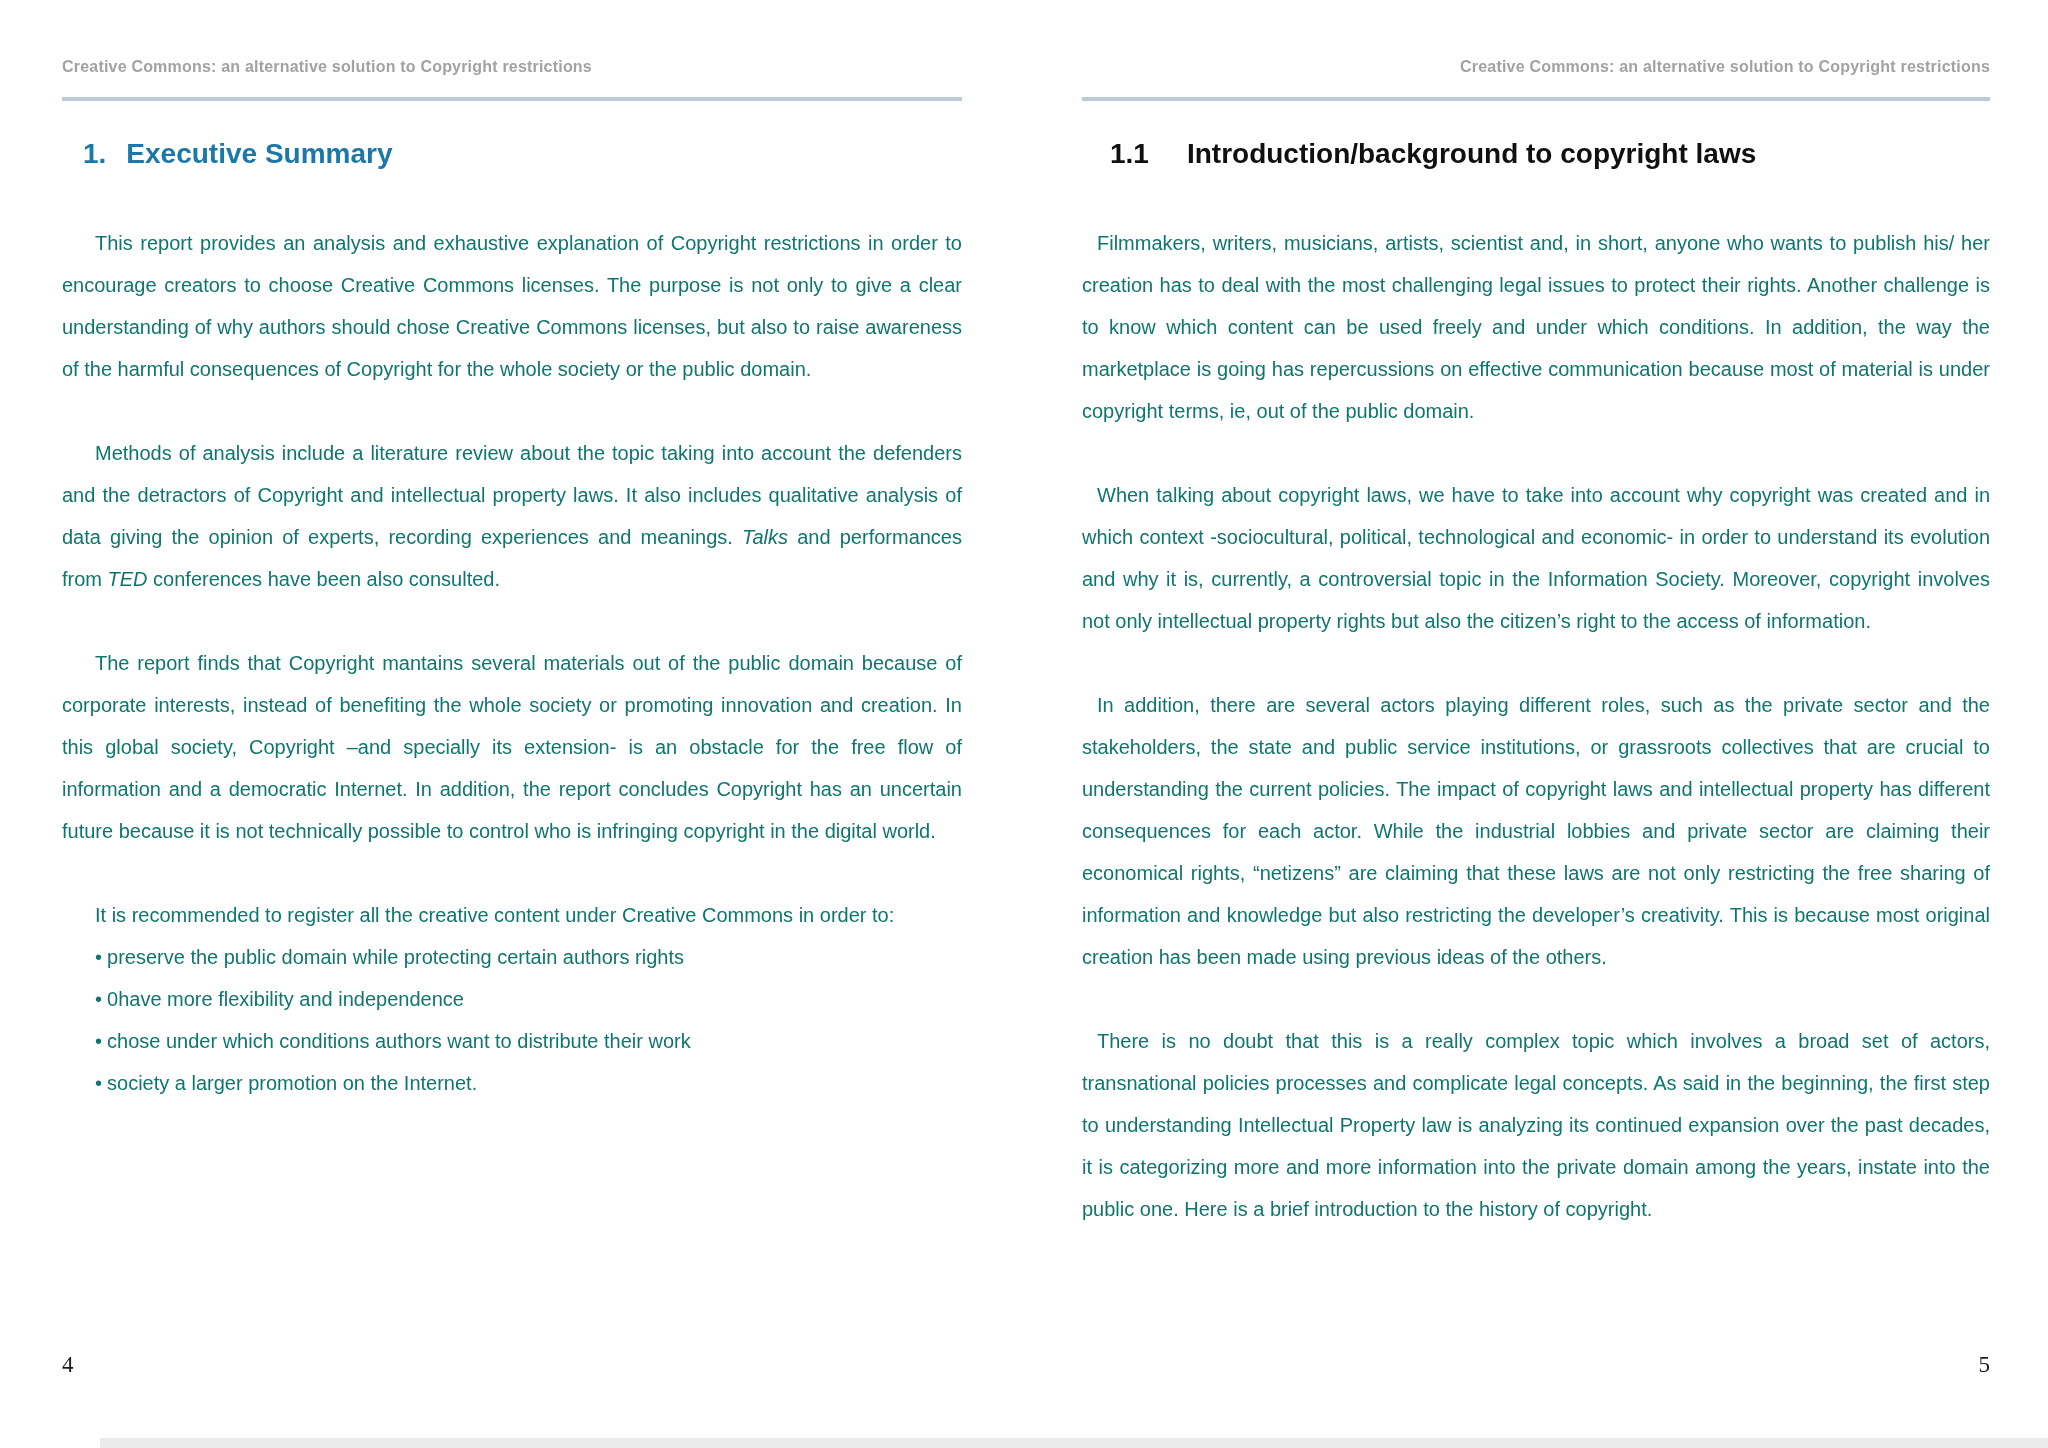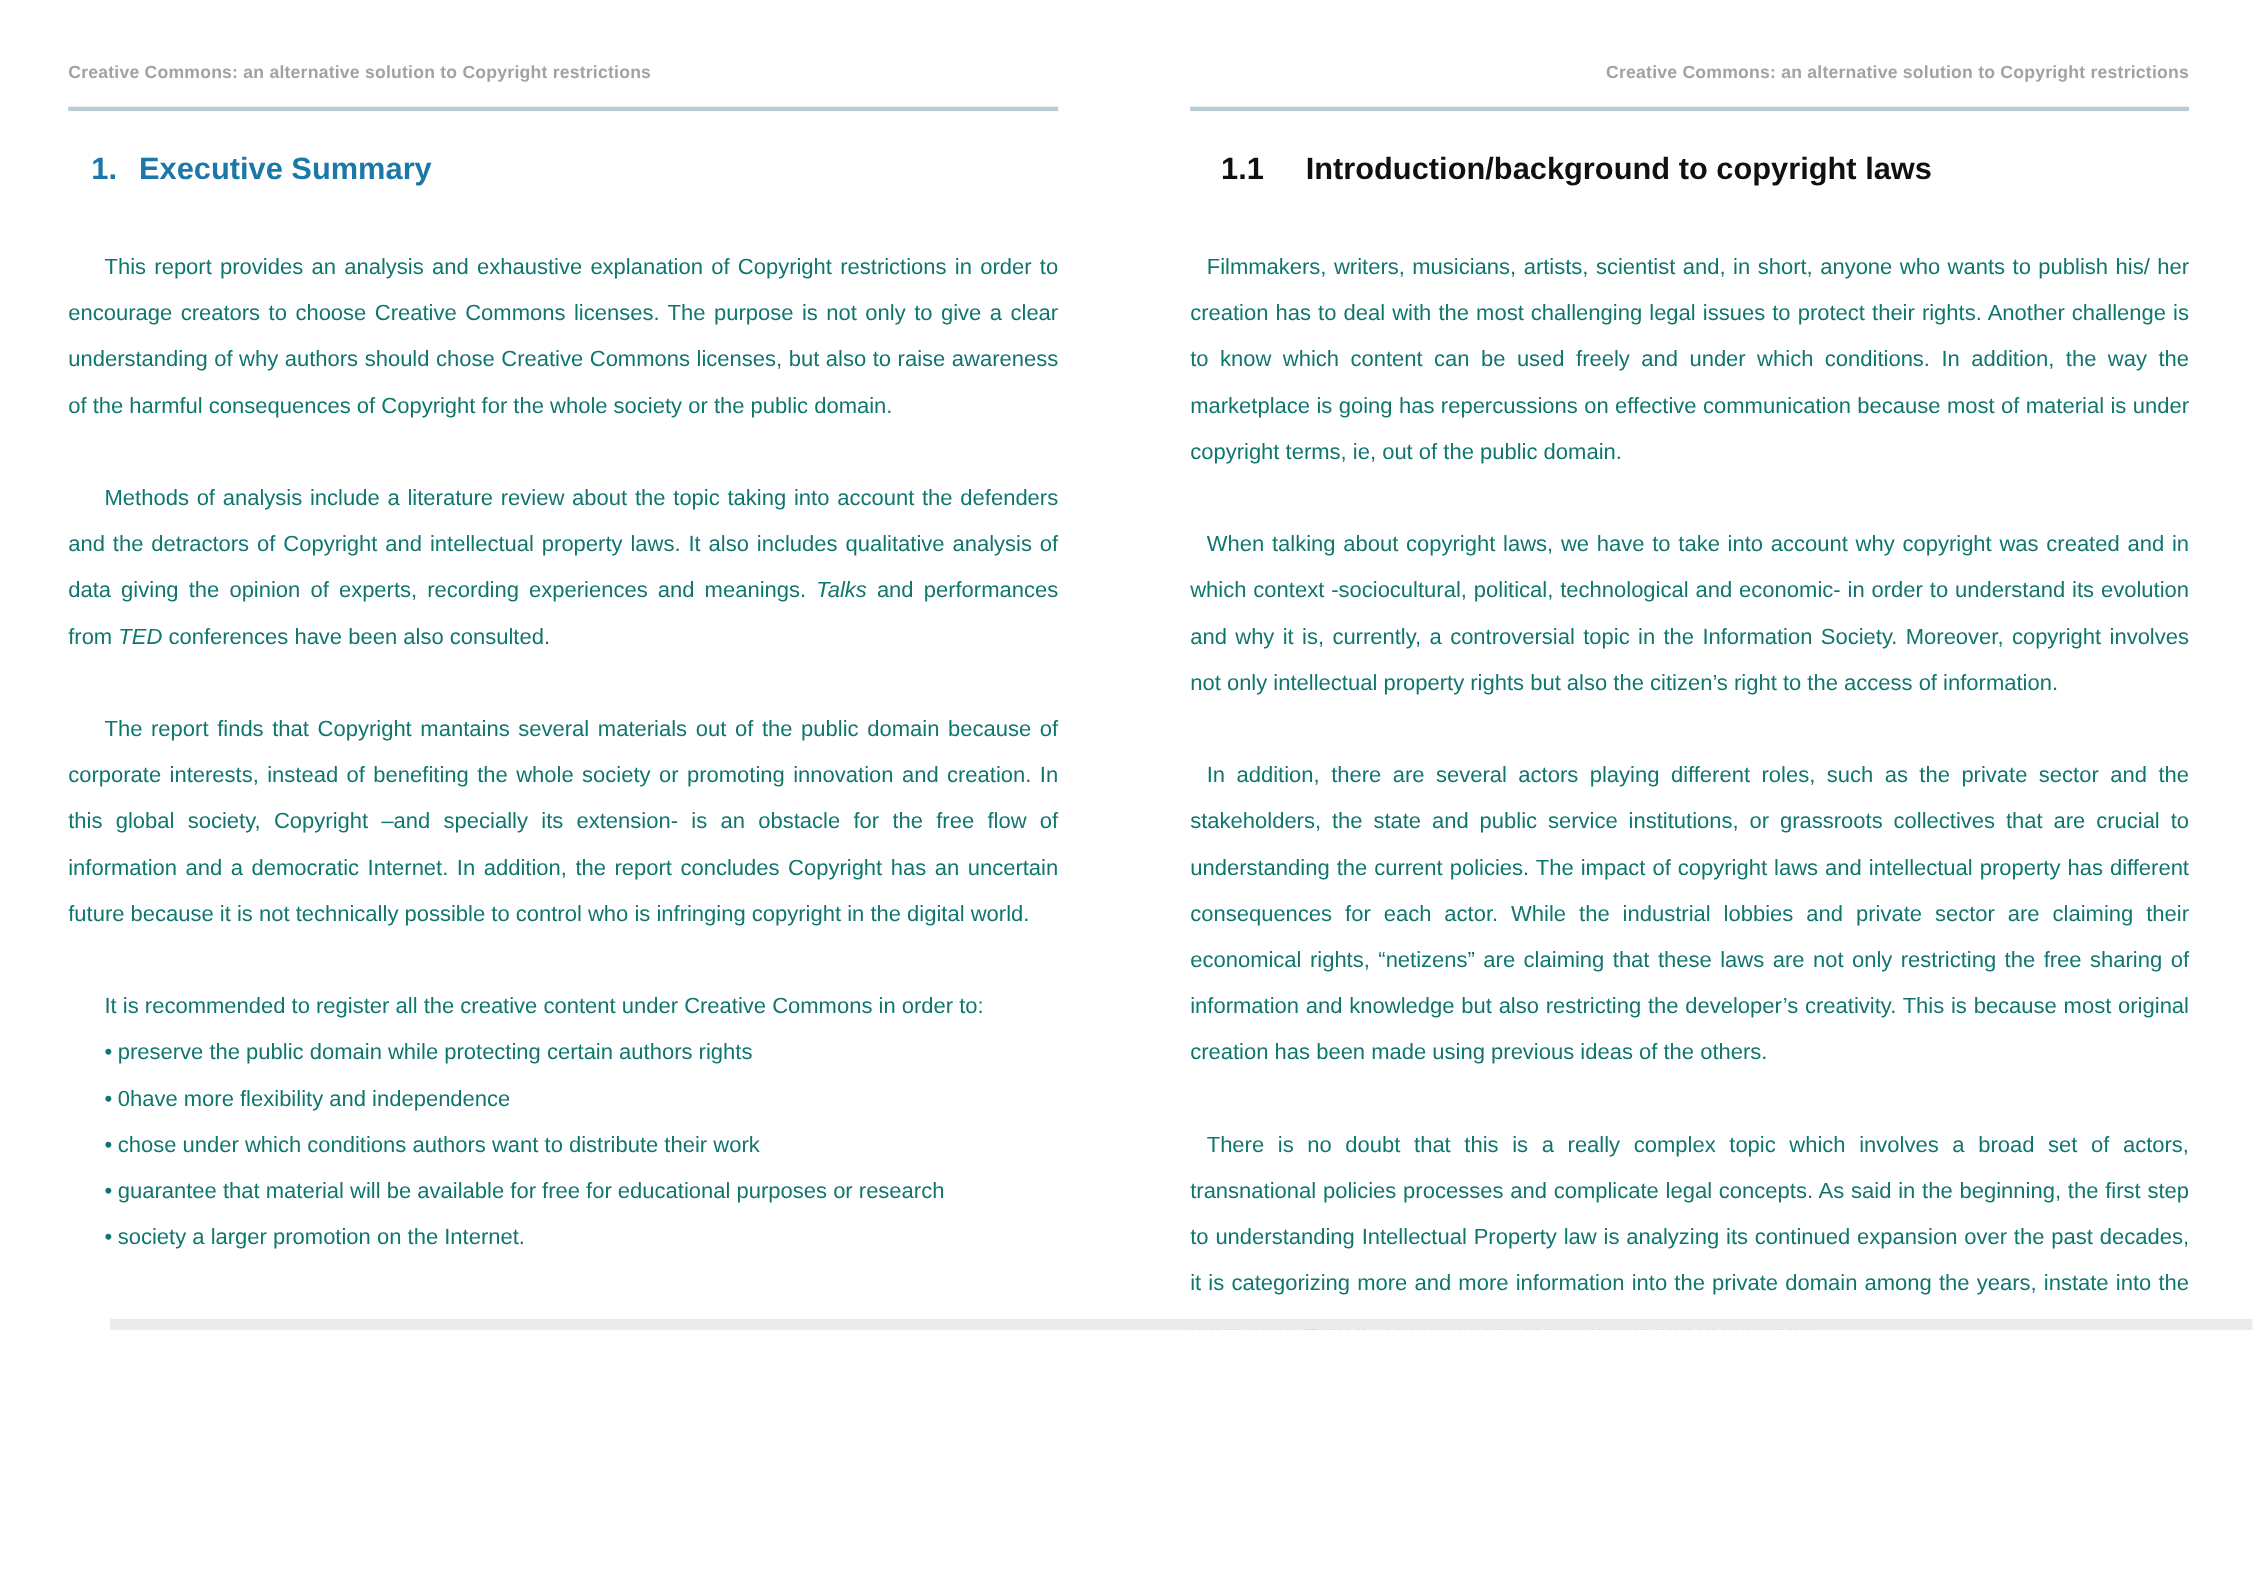--- a/index.html
+++ b/index.html
@@ -1,19 +1,19 @@
 <!DOCTYPE html>
 <html><head>
 <meta charset="utf-8">
 <style>
   html, body { margin: 0; padding: 0; background: #ffffff; }
   .canvas {
     position: relative;
     width: 2048px;
-    height: 1209px;
+    height: 1448px;
     background: #ffffff;
     overflow: hidden;
     font-family: "Liberation Sans", sans-serif;
     color: #141414;
   }
   .page { position: absolute; top: 0; height: 1448px; }
   .page-left  { left: 62px;  width: 900px; }
   .page-right { left: 1082px; width: 908px; }
 
   .running-head {
@@ -88,21 +88,20 @@
       <p><span>Methods of analysis include a literature review about the topic taking into account the defenders and the detractors of Copyright and intellectual property laws. It also includes qualitative analysis of data giving the opinion of experts, recording experiences and meanings. </span><em>Talks</em><span> and performances from </span><em>TED</em><span> conferences have been also consulted.</span></p>
 
       <p>The report finds that Copyright mantains several materials out of the public domain because of corporate interests, instead of benefiting the whole society or promoting innovation and creation. In this global society, Copyright –and specially its extension- is an obstacle for the free flow of information and a democratic Internet. In addition, the report concludes Copyright has an uncertain future because it is not technically possible to control who is infringing copyright in the digital world.</p>
 
       <p class="list-intro">It is recommended to register all the creative content under Creative Commons in order to:</p>
 
       <ul class="bullets">
         <li><span class="b">•</span><span>preserve the public domain while protecting certain authors rights</span></li>
         <li><span class="b">•</span><span>0have more flexibility and independence</span></li>
         <li><span class="b">•</span><span>chose under which conditions authors want to distribute their work</span></li>
-        <li><span class="b">•</span><span>guarantee that material will be available for free for educational purposes or research</span></li>
         <li><span class="b">•</span><span>society a larger promotion on the Internet.</span></li>
       </ul>
     </div>
 
     <div class="pagenum">4</div>
   </div>
 
   <div class="page page-right">
     <div class="running-head">Creative Commons: an alternative solution to Copyright restrictions</div>
     <div class="rule"></div>

